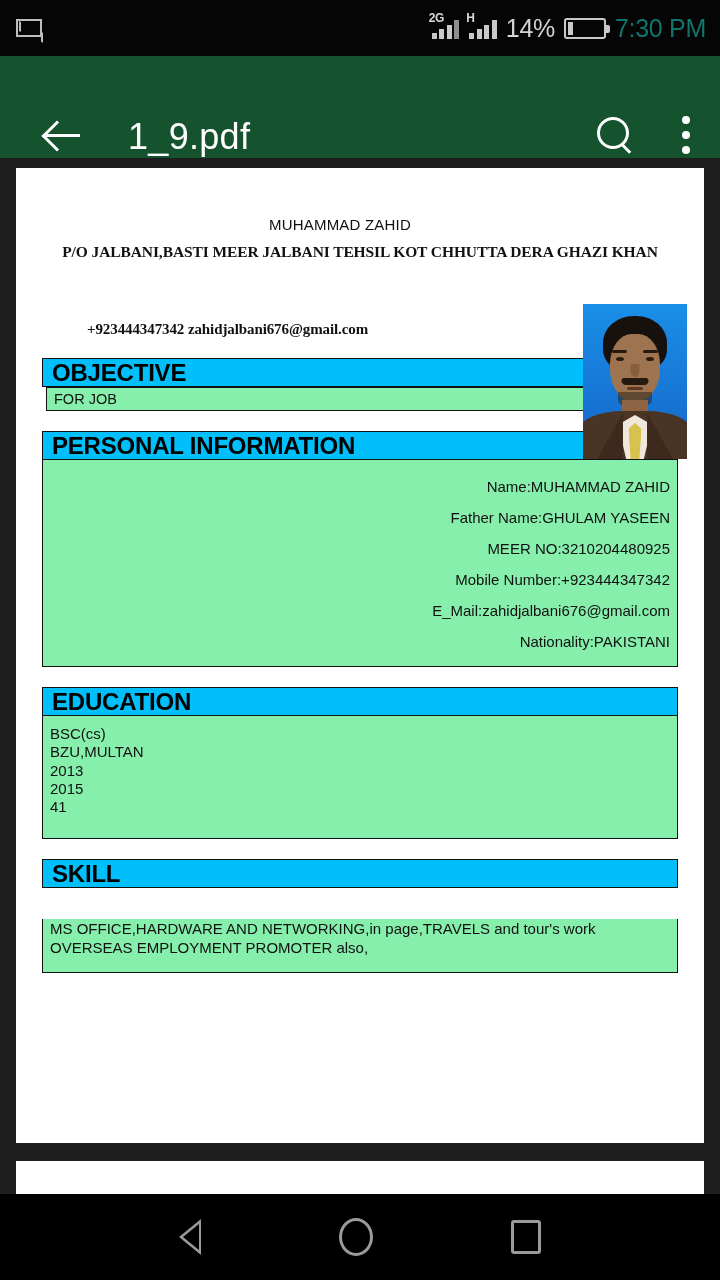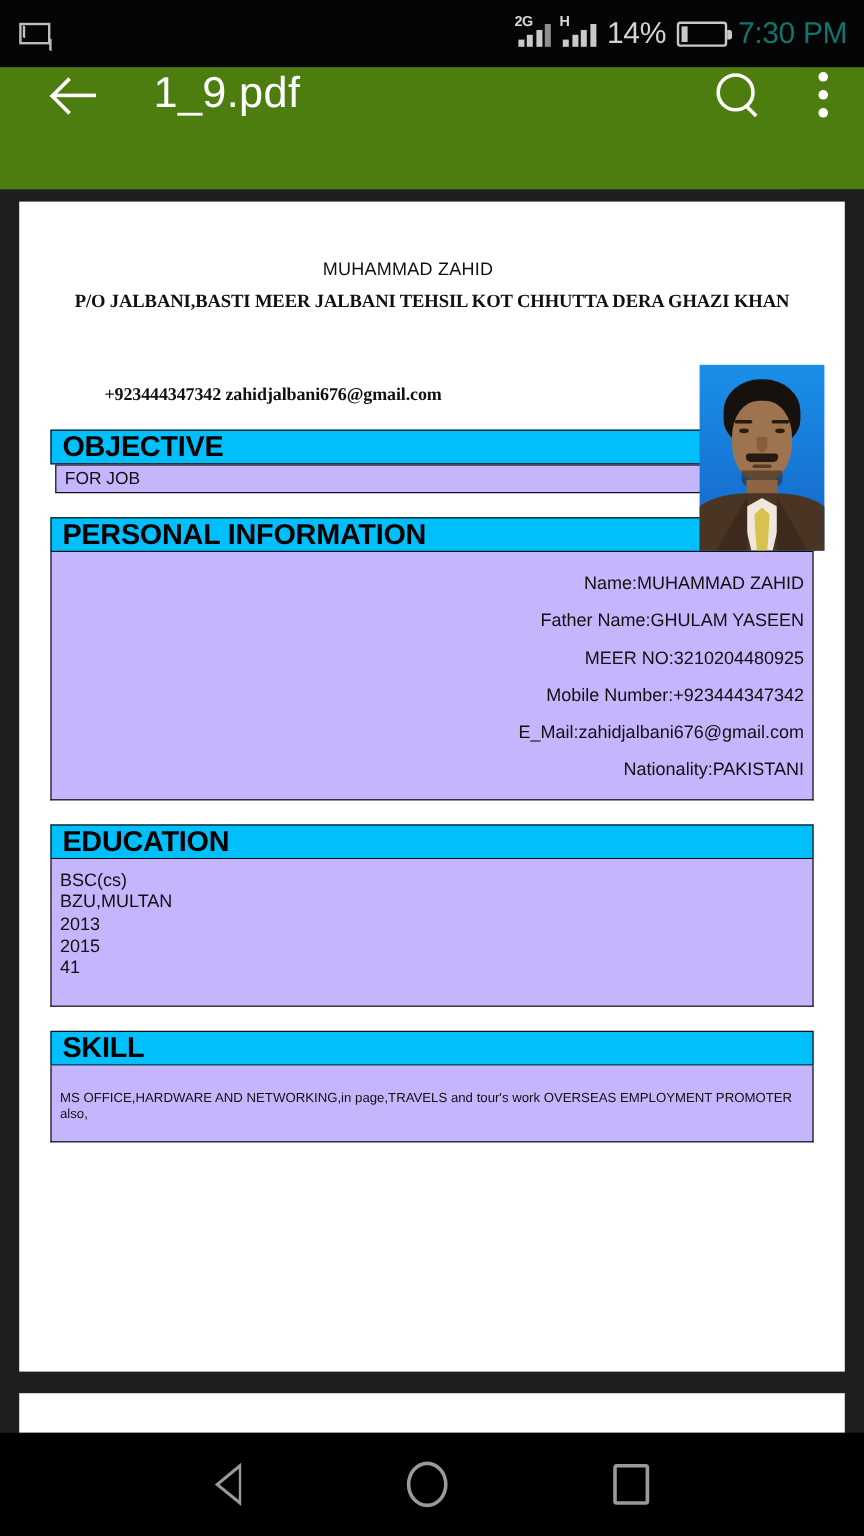--- a/index.html
+++ b/index.html
@@ -45,21 +45,21 @@
   .batt:after {
     content:""; position:absolute; right:-6px; top:5px; width:4px; height:8px;
     background:#c9c9c9; border-radius:0 2px 2px 0;
   }
   .batt span { display:block; height:100%; background:#c9c9c9; }
   .clock { font-size:25px; color:#0f766e; letter-spacing:-0.3px; }
 
   
   .appbar {
     position:absolute; top:56px; left:0; width:720px; height:102px;
-    background:#4d7c0f; display:flex; align-items:flex-start; padding:0 26px 0 40px;
+    background:#14532d; display:flex; align-items:flex-end; padding:0 26px 0 40px;
   }
   .backarrow { width:46px; height:46px; position:relative; flex:none; cursor:pointer; }
   .backarrow:before {
     content:""; position:absolute; left:6px; top:22px; width:34px; height:3px; background:#fff;
   }
   .backarrow:after {
     content:""; position:absolute; left:6px; top:13px; width:19px; height:19px;
     border-left:3px solid #fff; border-bottom:3px solid #fff; transform:rotate(45deg);
   }
   .doctitle { color:#fff; font-size:36px; margin-left:42px; font-weight:normal; letter-spacing:0.3px; }
@@ -164,32 +164,32 @@
   .section { margin-top:20px; }
   .sec-head {
     background:#00bffa; border:1.5px solid #111;
     height:29px; display:flex; align-items:center; padding-left:9px;
   }
   .sec-head h2 {
     font-size:24px; font-weight:bold; color:#000;
     letter-spacing:-0.2px; line-height:1;
   }
   .sec-body {
-    border:1.5px solid #111; border-top:none; background:#c4b5fd;
+    border:1.5px solid #111; border-top:none; background:#86efac;
     padding:5px 7px; font-size:14.5px; color:#111;
   }
   .sec-objective .sec-body { width:calc(100% - 8px); margin-left:4px; border-top:1.5px solid #111; padding:3px 7px; }
 
   .pi-body { padding:18px 7px 12px 7px; }
   .pi-body .row { margin-bottom:14px; font-size:15px;text-align:right; }
   .pi-body .row:first-child { padding-left:6px; }
   .pi-body .row:last-child { margin-bottom:4px; }
 
   .edu-body { padding:9px 7px 22px 7px; line-height:1.22; font-size:15px; }
-  .skill-body { padding:21px 7px 14px 7px; line-height:1.25; font-size:11px; }
+  .skill-body { padding:1px 7px 14px 7px; line-height:1.25; font-size:15px;margin-top:31px; }
 
   
   .navbar {
     position:absolute; bottom:0; left:0; width:720px; height:86px;
     background:#000; display:flex; align-items:center; justify-content:space-around;
     padding:0 110px;
   }
   .nav-back {
     width:0; height:0; border-top:18px solid transparent; border-bottom:18px solid transparent;
     border-right:22px solid transparent; position:relative; cursor:pointer;

